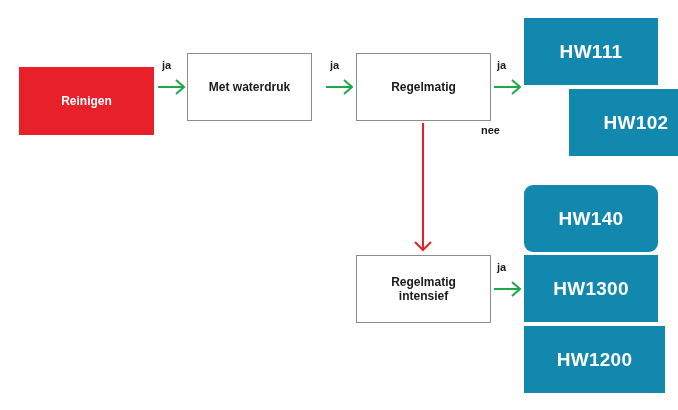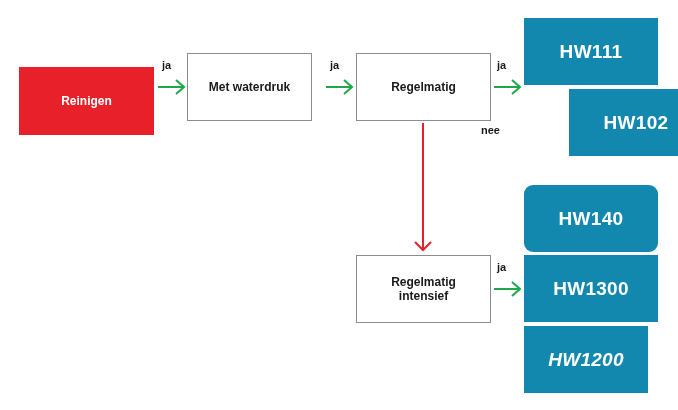--- a/index.html
+++ b/index.html
@@ -65,15 +65,15 @@
 </div>
 <div class="box node-teal" style="left:524px;top:89px;width:134px;height:67px;margin-left:45px;">
   <span>HW102</span>
 </div>
 <div class="box node-teal" style="left:524px;top:185px;width:134px;height:67px;border-radius:9px;">
   <span>HW140</span>
 </div>
 <div class="box node-teal" style="left:524px;top:255px;width:134px;height:67px;">
   <span>HW1300</span>
 </div>
-<div class="box node-teal" style="left:524px;top:326px;width:124px;height:67px;font-style:italic;">
+<div class="box node-teal" style="left:524px;top:326px;width:141px;height:67px;">
   <span>HW1200</span>
 </div>
 
 </body></html>

